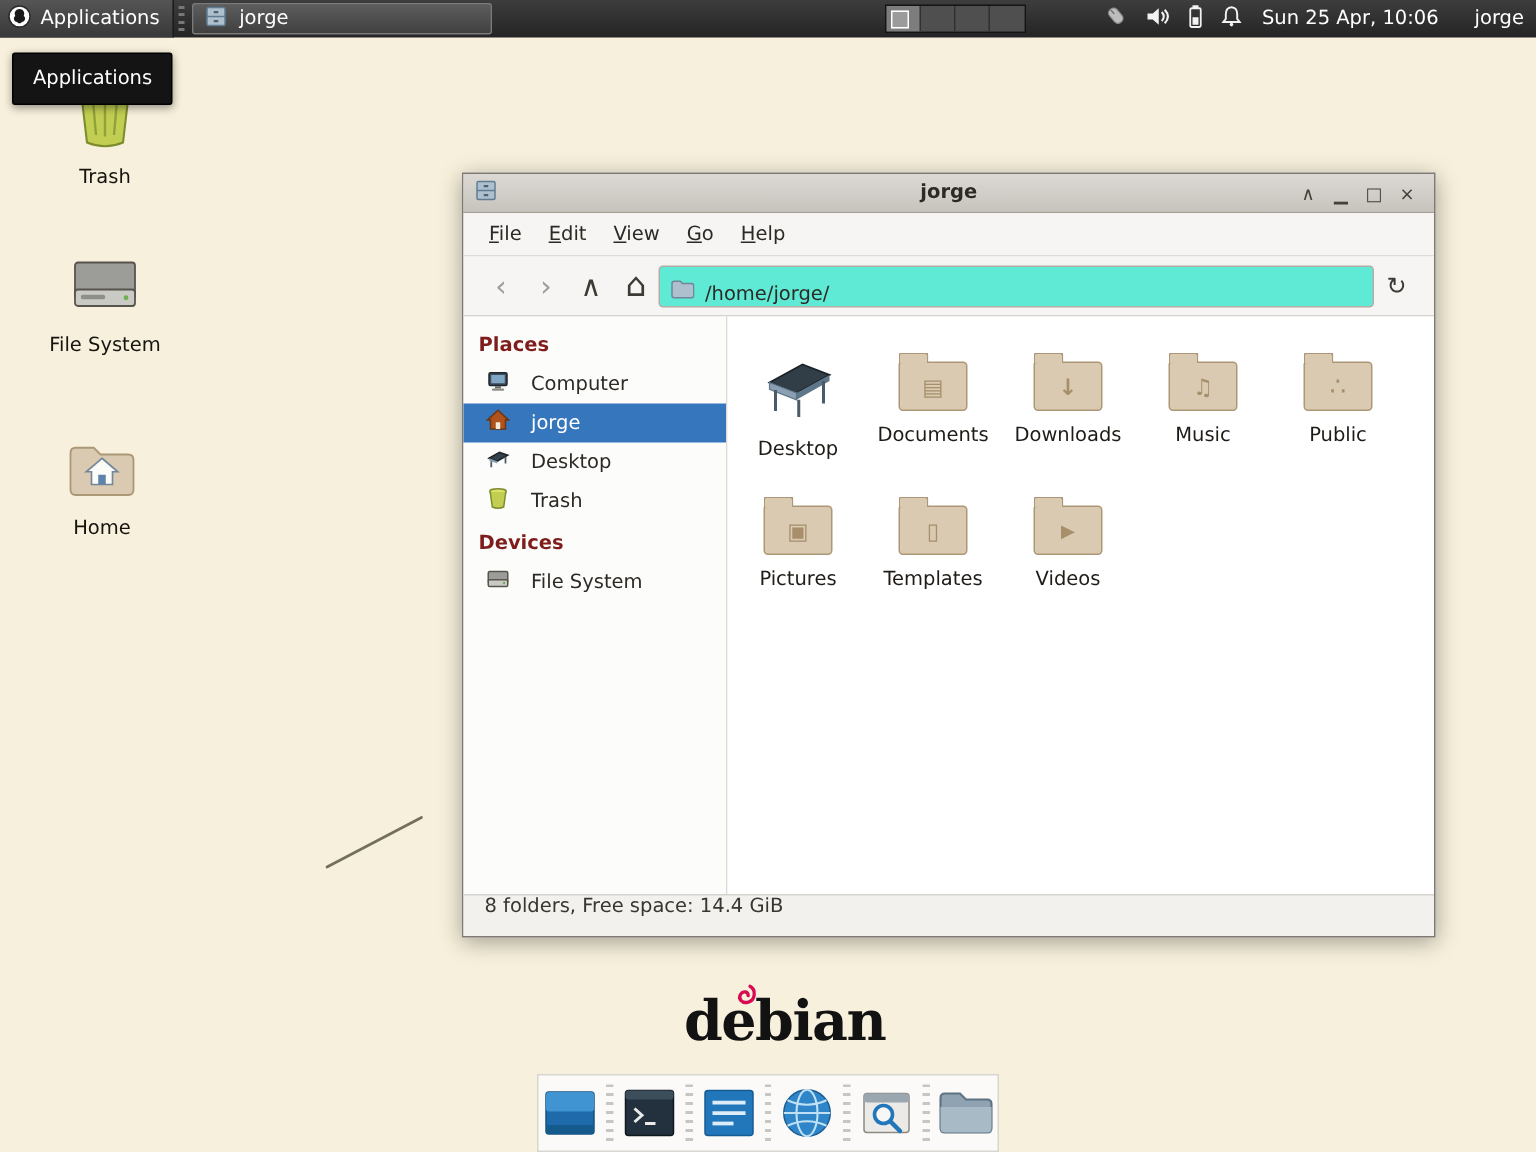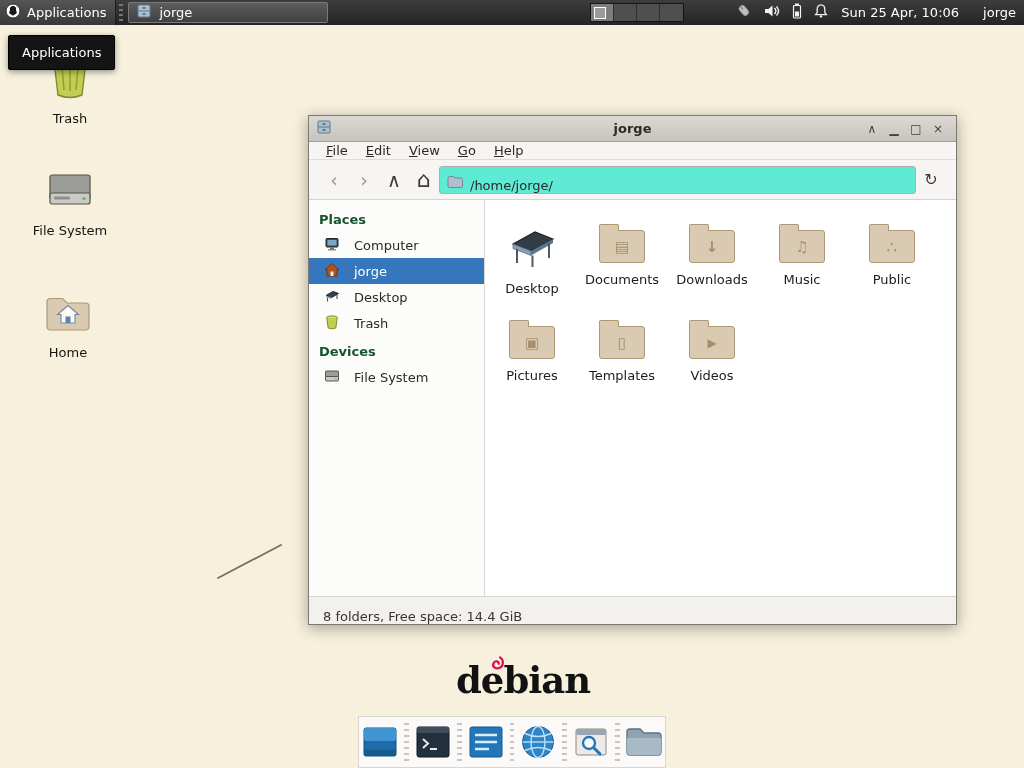--- a/index.html
+++ b/index.html
@@ -45,38 +45,38 @@
   .window { position:absolute; left:308px; top:115px; width:649px; height:510px;
     display:flex; flex-direction:column; background:#f5f4f2; border:1px solid #7e7a73;
     box-shadow:0 3px 14px rgba(0,0,0,.35); z-index:10; }
   .titlebar { height:26px; background:linear-gradient(#dcd9d4,#c7c3bd); border-bottom:1px solid #a59f97;
     display:flex; align-items:center; padding:0 7px; position:relative; }
   .win-title { position:absolute; left:0; right:0; text-align:center; font-weight:bold;
     font-size:13px; color:#2d2a25; pointer-events:none; }
   .win-btns { margin-left:auto; display:flex; z-index:2; }
   .win-btn { width:22px; height:20px; display:flex; align-items:center; justify-content:center;
     font-size:12px; color:#45413a; }
-  .menubar { height:18px; background:#f6f5f3; border-bottom:1px solid #dedcd7;
+  .menubar { height:29px; background:#f6f5f3; border-bottom:1px solid #dedcd7;
     display:flex; align-items:center; padding-left:8px; }
   .menu-item { display:inline-block; padding:4px 9px; font-size:13px; color:#2d2a25; }
   .menu-item::first-letter { text-decoration:underline; }
   .toolbar { height:40px; background:#f6f5f3; border-bottom:1px solid #d6d3ce;
     display:flex; align-items:center; padding:0 10px; }
   .tool-btn { width:30px; height:30px; display:flex; align-items:center; justify-content:center;
     font-size:19px; color:#3e3a34; border-radius:3px; }
   .tool-btn.dim { color:#a09c95; }
   .tool-btn.home-btn { font-size:22px; }
   .pathbar { flex:1; height:28px; margin:0 0; background:#5eead4; border:1px solid #b2aea7;
     border-radius:3px; display:flex; align-items:flex-end; padding:0 7px; gap:7px; }
   .path-input { flex:1; border:none; outline:none; font-family:"DejaVu Sans",sans-serif;
     font-size:13px; color:#2d2a25; background:transparent; }
 
   .win-body { flex:1; display:flex; min-height:0; }
   .sidebar { width:176px; background:#fcfcfb; border-right:1px solid #dbd9d4; padding-top:4px; }
-  .side-header { font-weight:bold; font-size:13px; color:#14532d; padding:8px 10px 5px 10px; }
+  .side-header { font-weight:bold; font-size:13px; color:#7f1d1d; padding:8px 10px 5px 10px; }
   .side-item { display:flex; align-items:center; gap:14px; height:26px; padding-left:15px;
     font-size:13px; color:#2d2a25; }
   .side-item.selected { background:#3576bd; color:#fff; }
 
   .files { flex:1; background:#fff; padding:16px 0 0 2px; display:flex; flex-wrap:wrap;
     align-content:flex-start; }
   .file-cell { width:90px; height:96px; display:flex; flex-direction:column; align-items:center;
     padding-top:6px; }
   .folder { width:46px; height:33px; background:#d9cab1; border:1px solid #ac9877;
     border-radius:2px 3px 3px 3px; position:relative; margin-top:8px; }
@@ -87,21 +87,21 @@
   .emblem-documents::after { content:"▤"; }
   .emblem-downloads::after { content:"↓"; font-weight:bold; }
   .emblem-music::after { content:"♫"; }
   .emblem-pictures::after { content:"▣"; }
   .emblem-public::after { content:"∴"; font-size:17px; }
   .emblem-templates::after { content:"▯"; }
   .emblem-videos::after { content:"▶"; font-size:12px; }
   .file-label { margin-top:9px; font-size:13px; color:#1f1c17; }
 
   .statusbar { height:28px; background:#f2f1ee; border-top:1px solid #d6d3ce;
-    display:flex; align-items:flex-end; padding:0 14px; font-size:13px; color:#39352f; }
+    display:flex; align-items:flex-start; padding:0 14px; font-size:13px; color:#39352f; }
 
   
   .debian-logo { position:absolute; left:456px; top:662px; }
   .debian-text { font-family:"DejaVu Serif", serif; font-weight:bold; font-size:37px;
     color:#121212; letter-spacing:-1px; line-height:1; }
   .debian-swirl { position:absolute; left:30px; top:-7px; }
 
   
   .dock { position:absolute; left:358px; top:716px; width:308px; height:52px; background:#fbfaf8;
     border:1px solid #d9d6d1; display:flex; align-items:center; justify-content:center; gap:3px; z-index:20; }

